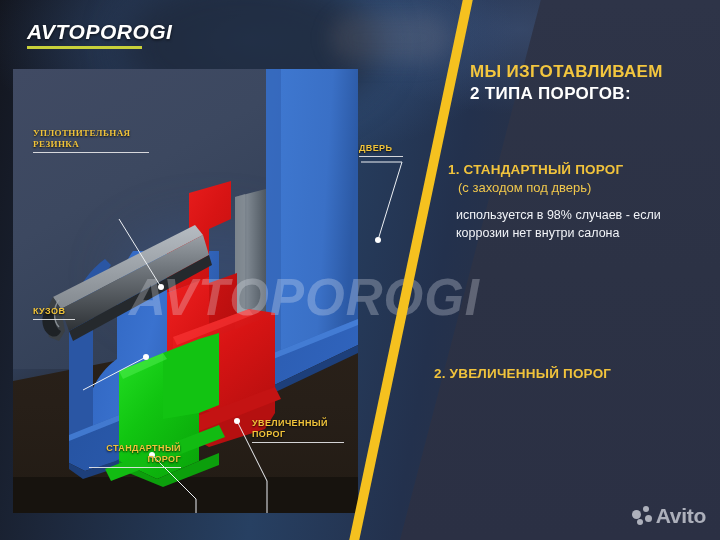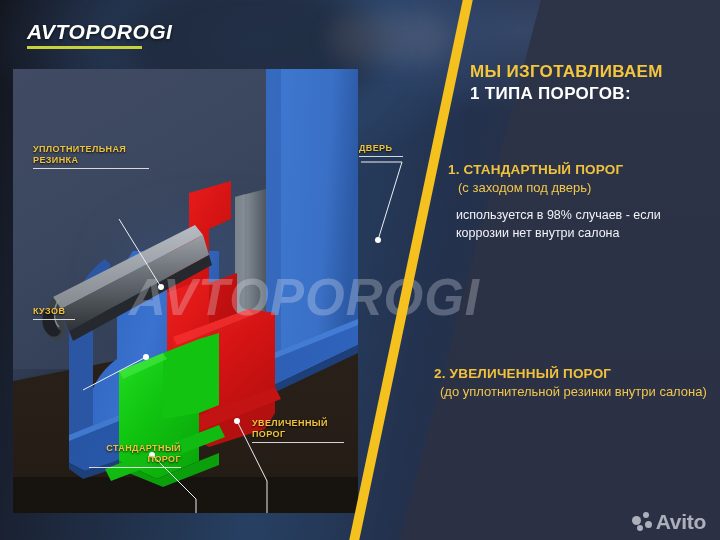--- a/index.html
+++ b/index.html
@@ -136,21 +136,21 @@
     text-shadow: 0 1px 2px rgba(0,0,0,0.85);
     white-space: nowrap;
   }
   .label .ul {
     display: block;
     height: 1px;
     background: #e8e8ea;
     margin-top: 2px;
     opacity: 0.9;
   }
-  .lbl-seal   { left: 33px;  top: 144px; }
+  .lbl-seal   { left: 33px;  top: 128px; font-family: Liberation Serif, serif; }
   .lbl-seal .ul   { width: 116px; }
   .lbl-body   { left: 33px;  top: 306px; }
   .lbl-body .ul   { width: 42px; }
   .lbl-std    { left: 89px;  top: 443px; text-align: right; }
   .lbl-std .ul    { width: 92px; margin-left: auto; }
   .lbl-enl    { left: 252px; top: 418px; }
   .lbl-enl .ul    { width: 92px; }
   .lbl-door   { left: 359px; top: 143px; z-index: 31; }
   .lbl-door .ul   { width: 44px; }
 
@@ -223,21 +223,21 @@
     color: #f2f4f8;
     line-height: 17.5px;
     margin-top: 11px;
   }
   .sec1 .sec-body { padding-left: 8px; }
   .sec2 .sec-body { padding-left: 6px; }
 
   
   .avito {
     position: absolute;
-    right: 14px; bottom: 8px;
+    right: 14px; bottom: 14px;
     z-index: 45;
     display: flex;
     align-items: center;
     gap: 4px;
     opacity: 0.72;
   }
   .avito-dots { position: relative; width: 20px; height: 19px; }
   .avito-dots i {
     position: absolute;
     border-radius: 50%;
@@ -423,32 +423,31 @@
   <div class="watermark">AVTOPOROGI</div>
 
   <svg class="divider" viewBox="0 0 720 540" style="z-index:34;">
     <path d="M464,-6 L474,-6 L358,546 L348,546 Z" fill="#f5c11f"></path>
   </svg>
 
   <div class="right">
 
     <div class="head">
       <div class="head-1">МЫ ИЗГОТАВЛИВАЕМ</div>
-      <div class="head-2">1 ТИПА ПОРОГОВ:</div>
+      <div class="head-2">2 ТИПА ПОРОГОВ:</div>
     </div>
 
     <div class="sec1">
       <div class="sec-title">1. СТАНДАРТНЫЙ ПОРОГ</div>
       <div class="sec-sub">(с заходом под дверь)</div>
       <div class="sec-body">используется в 98% случаев - если коррозии нет внутри салона</div>
     </div>
 
     <div class="sec2">
       <div class="sec-title">2. УВЕЛИЧЕННЫЙ ПОРОГ</div>
-      <div class="sec-sub">(до уплотнительной резинки внутри салона)</div>
     </div>
   </div>
 
   <div class="avito">
     <div class="avito-dots">
       <i class="d1"></i>
         <i class="d2"></i>
         <i class="d3"></i>
         <i class="d4"></i>
     </div>

